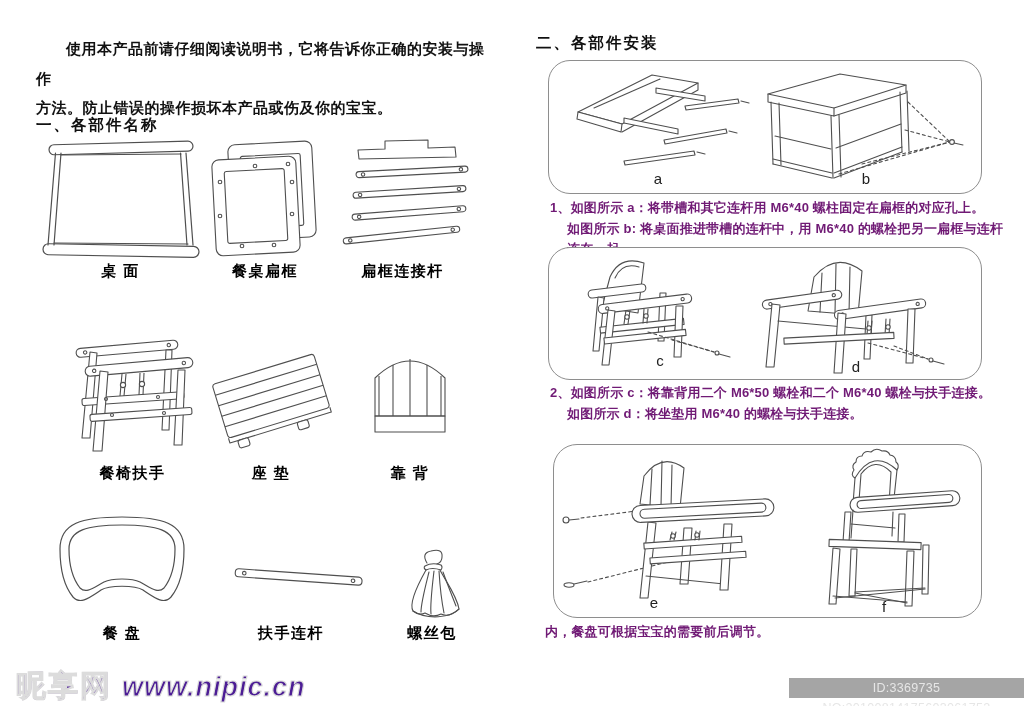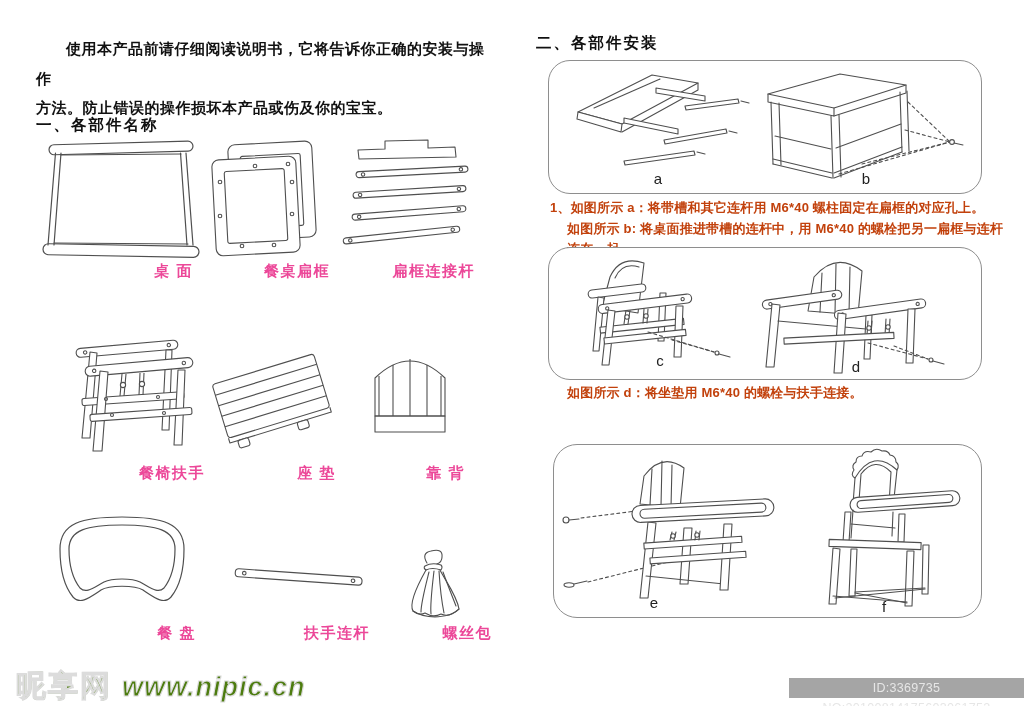--- a/index.html
+++ b/index.html
@@ -7,32 +7,32 @@
     position:relative;width:1024px;height:706px;background:#ffffff;overflow:hidden;
     font-family:"Liberation Sans","DejaVu Sans",sans-serif;color:#111;
   }
   .abs{position:absolute;}
   
   .intro{left:36px;top:34px;width:456px;font-size:15px;line-height:29.5px;font-weight:600;letter-spacing:.5px;}
   .intro .ln1{text-indent:30px;}
   .sec-title{font-size:15.5px;font-weight:700;letter-spacing:2px;}
   #sec1{left:36px;top:99px;margin-top:16px;}
   #sec2{left:536px;top:33px;}
-  .part-label{position:absolute;text-align:right;font-size:15px;font-weight:700;letter-spacing:1.5px;color:#ec4899;}
+  .part-label{position:absolute;text-align:center;font-size:15px;font-weight:700;letter-spacing:1.5px;color:#000000;}
   .panel{position:absolute;border:1px solid #8e8e8e;border-radius:22px;background:#fff;}
   .fig-letter{position:absolute;font-size:15px;color:#222;width:20px;text-align:center;}
-  .step{position:absolute;font-size:13px;line-height:20.5px;font-weight:600;color:#c2410c;width:460px;letter-spacing:.2px;}
+  .step{position:absolute;font-size:13px;line-height:20.5px;font-weight:600;color:#701a75;width:460px;letter-spacing:.2px;}
   .step .cont{padding-left:17px;}
   .step .cont0{padding-left:0;}
   
   svg.art{position:absolute;overflow:visible;}
   svg.art *{vector-effect:non-scaling-stroke;}
   
   #watermark{left:16px;top:666px;white-space:nowrap;font-style:italic;font-weight:800;
-    color:#4d7c0f;-webkit-text-stroke:1.1px #dcdcdc;text-shadow:0 0 1px #e3e3e3;}
+    color:#4c1d95;-webkit-text-stroke:1.1px #dcdcdc;text-shadow:0 0 1px #e3e3e3;}
   #watermark .logo{font-size:30px;font-style:normal;letter-spacing:2px;margin-right:10px;}
   #watermark .url{font-size:27px;letter-spacing:1px;}
   
   #idbadge{left:789px;top:678px;width:235px;height:20px;background:rgba(145,145,145,.82);
     color:#e6e6e6;font-size:12.5px;line-height:20px;text-align:center;letter-spacing:.3px;}
 </style>
 </head>
 <body>
 
 <div id="page">
@@ -179,21 +179,21 @@
   </svg>
   <div class="part-label" style="left:48px;top:624px;width:148px">餐 盘</div>
 
   <svg class="art" style="left:230px;top:562px" width="138" height="36" viewBox="0 0 138 36">
     <g transform="rotate(4 69 17)" stroke="#4f4f4f" stroke-width="1.1" fill="#fff" stroke-linejoin="round">
       <rect x="5" y="11" width="127" height="8" rx="3.5"></rect>
       <circle cx="14" cy="15" r="1.8" fill="none"></circle>
       <circle cx="123" cy="15" r="1.8" fill="none"></circle>
     </g>
   </svg>
-  <div class="part-label" style="left:228px;top:624px;width:142px">扶手连杆</div>
+  <div class="part-label" style="left:220px;top:624px;width:142px">扶手连杆</div>
 
   <svg class="art" style="left:398px;top:548px" width="72" height="76" viewBox="0 0 72 76">
     <g stroke="#4f4f4f" stroke-width="1.1" fill="none" stroke-linejoin="round" stroke-linecap="round">
       <path d="M29,15 Q23,5 33,3 Q45,0 44,9 Q44,14 39,16"></path>
       <path d="M27,18 Q34,14 43,17 Q45,19 43,22 Q34,19 28,22 Q25,20 27,18 Z"></path>
       <path d="M28,22 C19,38 11,56 15,63 C29,72 53,70 61,61 C59,48 47,32 42,22"></path>
       <path d="M31,24 C27,40 23,55 23,64"></path>
       <path d="M36,23 C34,40 32,56 33,66"></path>
       <path d="M41,23 C42,40 44,55 46,65"></path>
       <path d="M45,24 C50,38 55,50 58,58"></path>
@@ -315,20 +315,21 @@
           <path d="M146,95 L180,108"></path>
       </g>
       <circle cx="183" cy="109" r="2"></circle>
       <path d="M185,110 L196,113" fill="none"></path>
     </g>
   </svg>
   <div class="fig-letter" style="left:650px;top:352px">c</div>
   <div class="fig-letter" style="left:846px;top:358px">d</div>
 
   <div class="step" style="left:550px;top:383px">
+    <div>2、如图所示 c：将靠背用二个 M6*50 螺栓和二个 M6*40 螺栓与扶手连接。</div>
     <div class="cont">如图所示 d：将坐垫用 M6*40 的螺栓与扶手连接。</div>
   </div>
 
   <div class="panel" style="left:553px;top:444px;width:427px;height:172px;border-radius:24px"></div>
   <svg class="art" style="left:556px;top:450px" width="235" height="158" viewBox="0 0 235 158">
     <g stroke="#4f4f4f" stroke-width="1.1" fill="#fff" stroke-linejoin="round" stroke-linecap="round">
       <circle cx="10" cy="70" r="3"></circle>
       <path d="M13,70 L23,69" fill="none"></path>
       <ellipse cx="13" cy="135" rx="5" ry="2.2"></ellipse>
       <path d="M18,134 L31,131" fill="none"></path>
@@ -381,20 +382,21 @@
       <path d="M38,150 L112,156" fill="none"></path>
       <path d="M60,146 L130,142" fill="none"></path>
       <path d="M40,152 L130,143" fill="none"></path>
       <path d="M60,147 L112,157" fill="none"></path>
     </g>
   </svg>
   <div class="fig-letter" style="left:644px;top:594px">e</div>
   <div class="fig-letter" style="left:874px;top:598px">f</div>
 
   <div class="step" style="left:545px;top:622px;width:468px">
+    <div class="cont0">内，餐盘可根据宝宝的需要前后调节。</div>
   </div>
 
   <div id="watermark" class="abs">
     <span class="logo">昵享网</span><span class="url">www.nipic.cn</span>
   </div>
   <div id="idbadge" class="abs">ID:3369735 NO:20100814175603061752</div>
 
 </div>
 
 </body></html>

